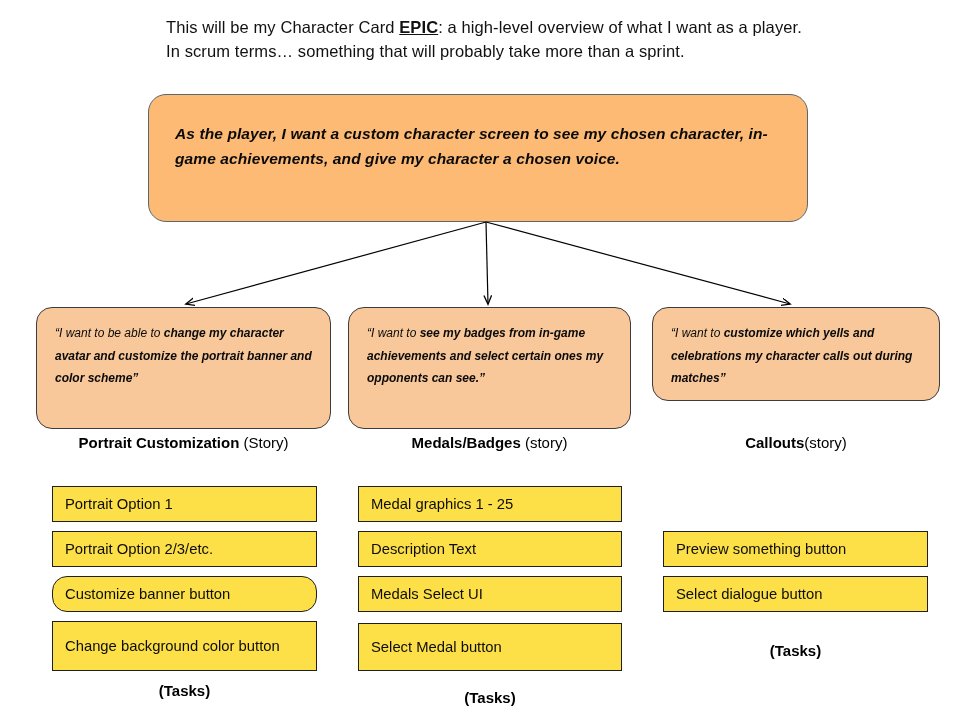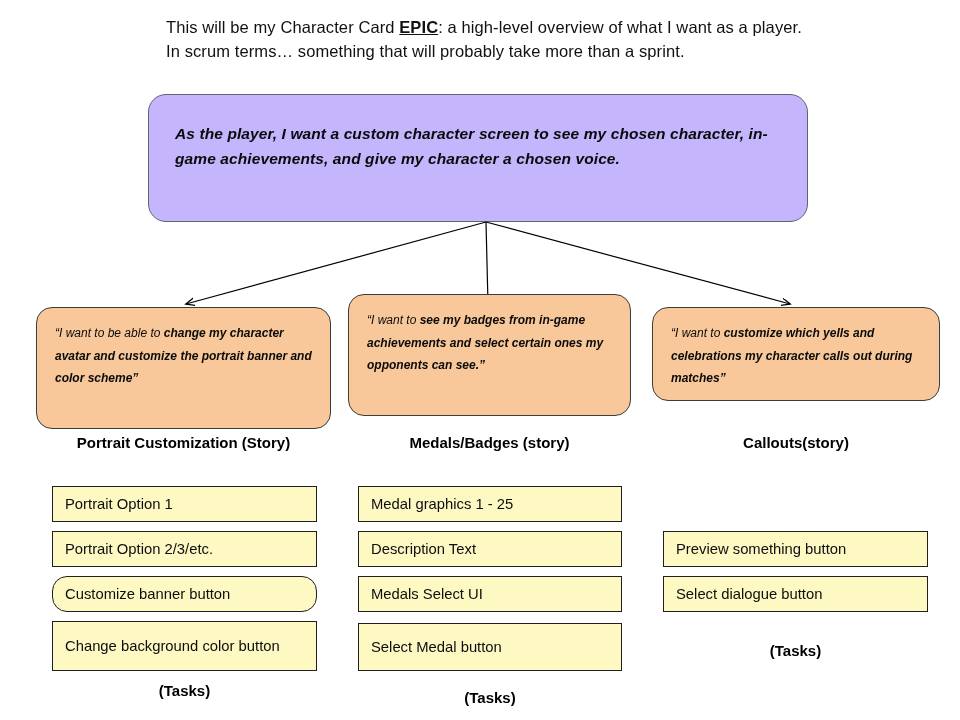--- a/index.html
+++ b/index.html
@@ -40,21 +40,21 @@
   .intro u { text-decoration: underline; font-weight: bold; }
 
   
   .epic-box {
     position: absolute;
     left: 148px;
     top: 94px;
     width: 660px;
     height: 128px;
     box-sizing: border-box;
-    background: #c4b5fd;
+    background: #fdba74;
     border: 1.4px solid #5c6670;
     border-radius: 18px;
     padding: 26px 24px 0 26px;
   }
   .epic-text {
     font-size: 15.5px;
     line-height: 25px;
     font-weight: bold;
     font-style: italic;
     color: #0a0a0a;
@@ -84,41 +84,41 @@
     font-weight: bold;
     font-style: italic;
     color: #0a0a0a;
   }
   .story-text .light {
     font-weight: normal;
     font-style: italic;
   }
 
   .story-1 { left: 36px;  top: 307px; width: 295px; height: 122px; }
-  .story-2 { left: 348px; top: 294px; width: 283px; height: 122px; }
+  .story-2 { left: 348px; top: 307px; width: 283px; height: 122px; }
   .story-3 { left: 652px; top: 307px; width: 288px; height: 94px; }
 
   
   .story-caption {
     position: absolute;
     font-size: 15px;
     color: #000;
     white-space: nowrap;
   }
   .story-caption .strong { font-weight: bold; }
-  .story-caption .light  { font-weight: bold; margin-top: 36px; }
+  .story-caption .light  { font-weight: normal; margin-top: 36px; }
   .cap-1 { left: 36px;  top: 434px; width: 295px; text-align: center; }
   .cap-2 { left: 348px; top: 434px; width: 283px; text-align: center; }
   .cap-3 { left: 652px; top: 434px; width: 288px; text-align: center; }
 
   
   .task-box {
     position: absolute;
     box-sizing: border-box;
-    background: #fef9c3;
+    background: #fde047;
     border: 1.2px solid #1f1f1f;
     padding: 0 0 0 12px;
     display: flex;
     align-items: center;
   }
   .task-text {
     font-size: 14.8px;
     line-height: 21px;
     color: #0d0d0d;
   }

